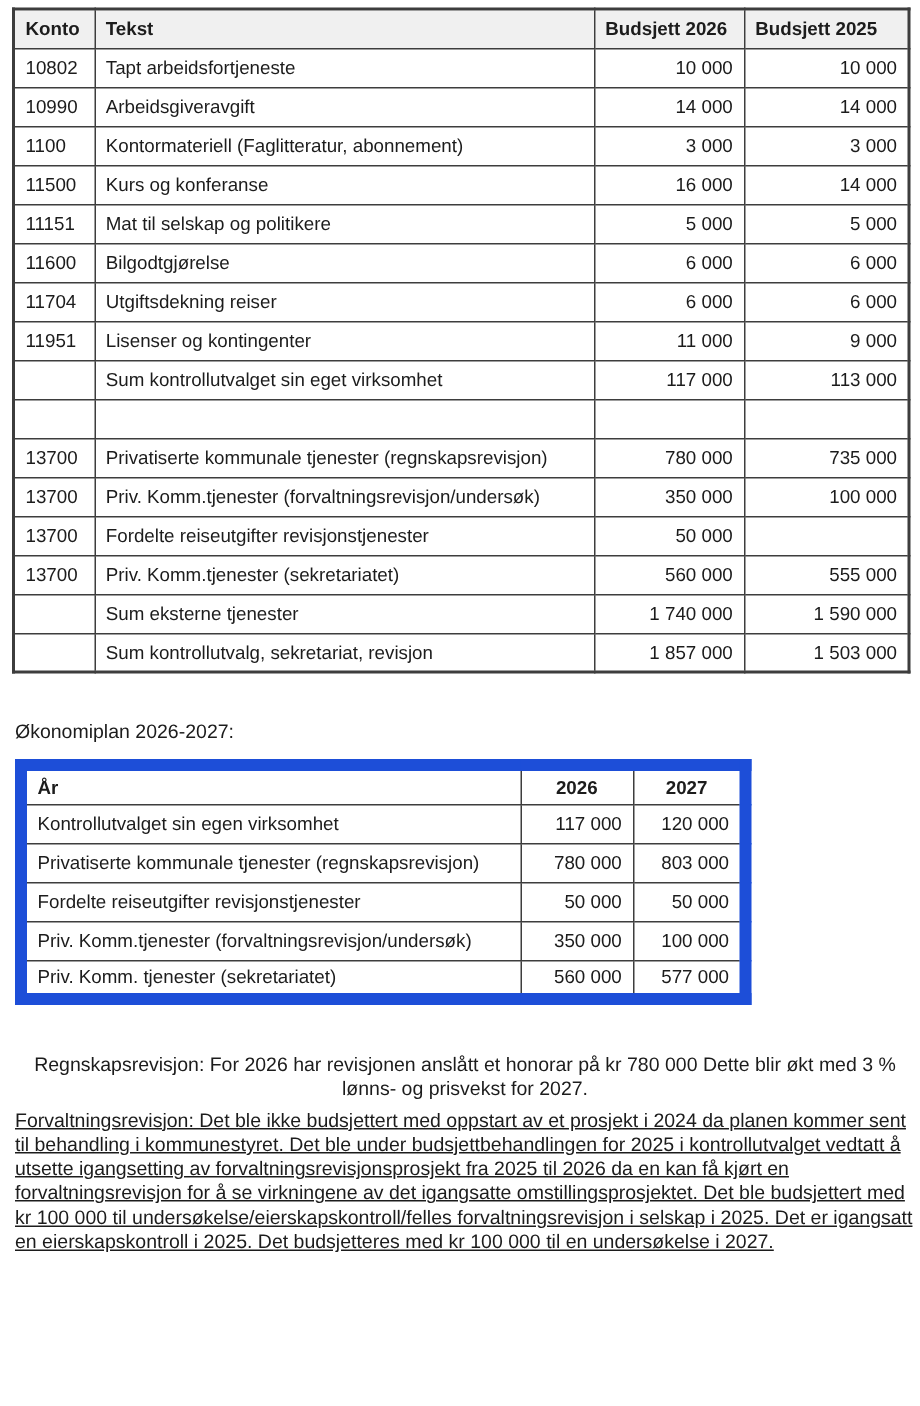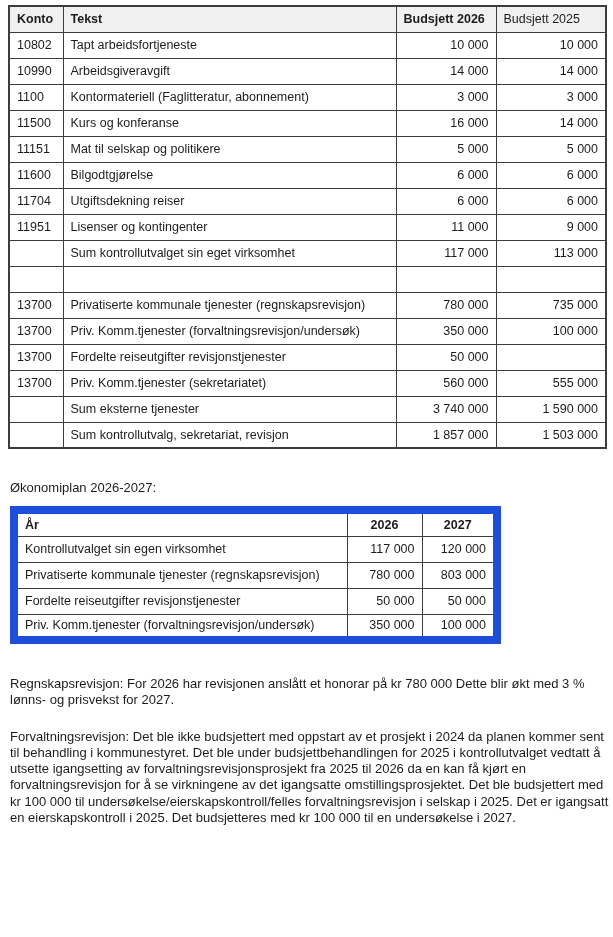--- a/index.html
+++ b/index.html
@@ -38,40 +38,40 @@
     white-space: nowrap;
     overflow: hidden;
     vertical-align: middle;
     text-align: left;
     font-weight: normal;
   }
   table.budget th {
     background: #f0f0f0;
     font-weight: bold;
   }
-  table.budget th.regular { font-weight: normal; }
+  table.budget th.regular { font-weight: bold; }
   table.plan th { background: #ffffff; font-weight: bold; }
   table.plan th.num-head { text-align: center; }
   td.col-num { text-align: right; }
   tr.sum td.col-tekst,
   tr.sum td.col-b2026 { font-weight: normal; }
   table.plan tr.sum td { font-weight: bold; }
   .section-heading {
     font-size: 13px;
     font-weight: normal;
     margin: 31px 0 11px 2px;
   }
   .para {
     width: 600px;
     font-size: 13px;
     line-height: 16.3px;
     margin-left: 2px;
   }
-  .para-1 { margin-top: 32px; }
-  .para-2 { margin-top: 20px; }
+  .para-1 { margin-top: 32px; text-align: center; }
+  .para-2 { margin-top: 4px; text-decoration: underline; }
 </style>
 </head>
 <body>
 
 <div class="doc">
 
   <table class="budget">
     <colgroup>
       <col style="width:54px">
       <col style="width:333px">
@@ -167,21 +167,21 @@
         </tr>
         <tr class="normal">
           <td class="col-konto">13700</td>
           <td class="col-tekst">Priv. Komm.tjenester (sekretariatet)</td>
           <td class="col-num col-b2026">560 000</td>
           <td class="col-num col-b2025">555 000</td>
         </tr>
         <tr class="sum">
           <td class="col-konto"></td>
           <td class="col-tekst">Sum eksterne tjenester</td>
-          <td class="col-num col-b2026">3 740 000</td>
+          <td class="col-num col-b2026">1 740 000</td>
           <td class="col-num col-b2025">1 590 000</td>
         </tr>
         <tr class="sum">
           <td class="col-konto"></td>
           <td class="col-tekst">Sum kontrollutvalg, sekretariat, revisjon</td>
           <td class="col-num col-b2026">1 857 000</td>
           <td class="col-num col-b2025">1 503 000</td>
         </tr>
       </tbody>
   </table>
@@ -215,20 +215,25 @@
         <tr class="normal">
           <td class="col-tekst">Fordelte reiseutgifter revisjonstjenester</td>
           <td class="col-num col-b2026">50 000</td>
           <td class="col-num col-b2027">50 000</td>
         </tr>
         <tr class="normal">
           <td class="col-tekst">Priv. Komm.tjenester (forvaltningsrevisjon/undersøk)</td>
           <td class="col-num col-b2026">350 000</td>
           <td class="col-num col-b2027">100 000</td>
         </tr>
+        <tr class="normal">
+          <td class="col-tekst">Priv. Komm. tjenester (sekretariatet)</td>
+          <td class="col-num col-b2026">560 000</td>
+          <td class="col-num col-b2027">577 000</td>
+        </tr>
       </tbody>
   </table>
 
   <p class="para para-1">Regnskapsrevisjon: For 2026 har revisjonen anslått et honorar på kr 780 000 Dette blir økt med 3 % lønns- og prisvekst for 2027.</p>
 
   <p class="para para-2">Forvaltningsrevisjon: Det ble ikke budsjettert med oppstart av et prosjekt i 2024 da planen kommer sent til behandling i kommunestyret. Det ble under budsjettbehandlingen for 2025 i kontrollutvalget vedtatt å utsette igangsetting av forvaltningsrevisjonsprosjekt fra 2025 til 2026 da en kan få kjørt en forvaltningsrevisjon for å se virkningene av det igangsatte omstillingsprosjektet. Det ble budsjettert med kr 100 000 til undersøkelse/eierskapskontroll/felles forvaltningsrevisjon i selskap i 2025. Det er igangsatt en eierskapskontroll i 2025. Det budsjetteres med kr 100 000 til en undersøkelse i 2027.</p>
 
 </div>
 
 </body></html>

